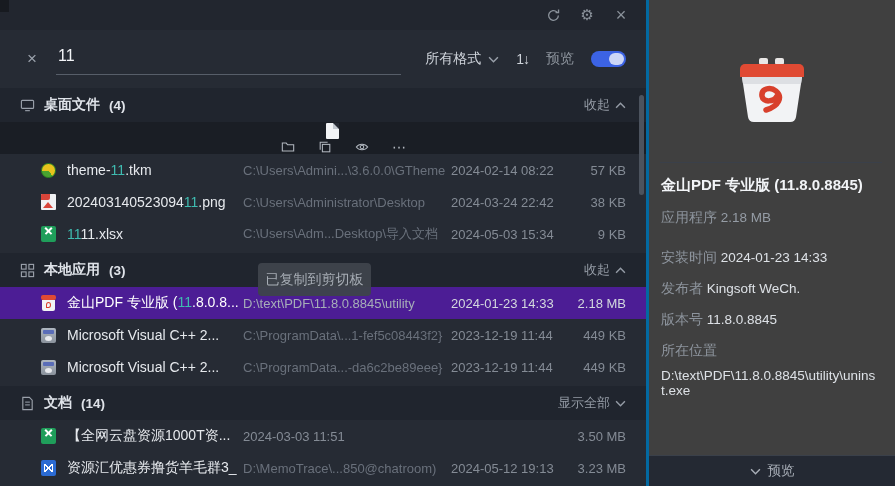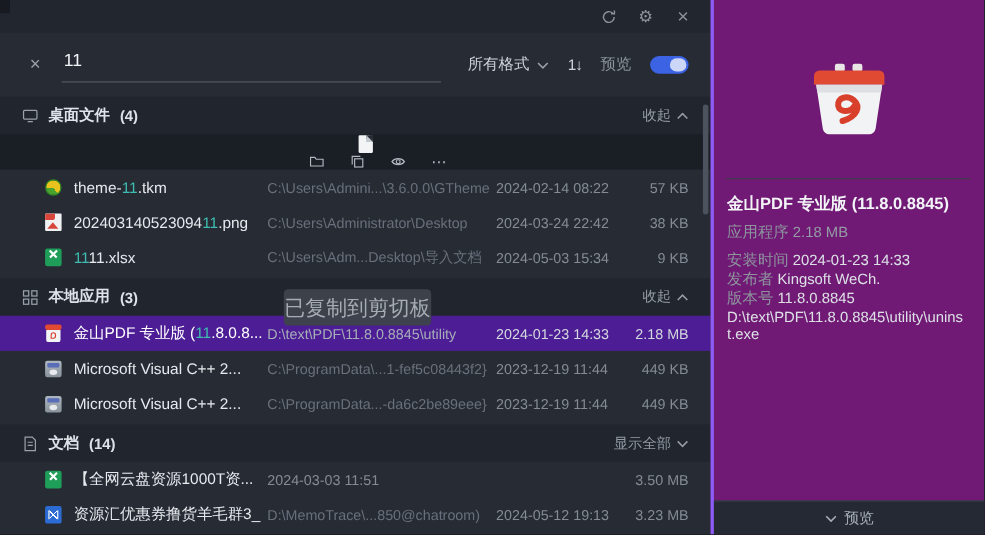--- a/index.html
+++ b/index.html
@@ -55,24 +55,24 @@
   .fpath { width:208px; font-size:13px; color:#69707b; white-space:nowrap; overflow:hidden; }
   .row.selected .fpath { color:#a6aeb8; }
   .fdate { width:115px; font-size:13px; color:#848b95; white-space:nowrap; }
   .fsize { flex:1; text-align:right; font-size:13px; color:#848b95; padding-right:8px; white-space:nowrap; }
   .row.selected .fdate, .row.selected .fsize { color:#d3d8de; }
   .actions { flex:1; display:flex; align-items:center; gap:21px; padding-left:13px; color:#b2b8c0; }
   .actions .act { width:16px; height:16px; display:flex; align-items:center; justify-content:center; cursor:pointer; font-size:14px; }
   .actions svg { width:14px; height:14px; }
   
   .toast {
-    position:absolute; left:258px; top:263px; width:134px; height:33px;
+    position:absolute; left:258px; top:263px; width:113px; height:33px;
     background:rgba(62,67,75,0.97); border-radius:4px; z-index:6;
     display:flex; align-items:center; justify-content:center;
-    color:#a6acb4; font-size:19px;
+    color:#a6acb4; font-size:14px;
   }
   
   .scroll-thumb { position:absolute; right:2px; top:95px; width:5px; height:100px;
     background:#4c535e; border-radius:3px; z-index:4; cursor:pointer; }
   
   .ic-page { width:13px; height:16px; background:#f2f4f6; border-radius:1px; position:relative; }
   .ic-page:before { content:""; position:absolute; right:0; top:0; border:3px solid #262b34;
     border-left-color:#c3c9cf; border-bottom-color:#c3c9cf; }
   .ic-theme { width:15px; height:15px; border-radius:50%;
     background:conic-gradient(#e8c31d 0 40%, #4aa32f 40% 75%, #e8c31d 75% 100%);
@@ -93,25 +93,25 @@
   .ic-pdfapp { width:15px; height:16px; position:relative; }
   .ic-pdfapp .lid { position:absolute; top:0; left:0; right:0; height:5px; background:#e04a33; border-radius:2px; }
   .ic-pdfapp .body { position:absolute; top:5px; left:1px; right:1px; bottom:0; background:#f2f3f5;
     border-radius:0 0 2px 2px; }
   .ic-pdfapp .dot { position:absolute; left:5px; top:7px; width:5px; height:6px;
     border:1.5px solid #d8402c; border-radius:50% 50% 50% 0; background:transparent; }
   .ic-msvc { width:15px; height:15px; background:linear-gradient(#aeb6c0, #8a929c); border-radius:2px; position:relative; }
   .ic-msvc:before { content:""; position:absolute; left:2px; top:2px; width:11px; height:4px; background:#5a6db8; border-radius:1px; }
   .ic-msvc:after { content:""; position:absolute; left:4px; bottom:2px; width:7px; height:5px; background:#e8eaee; border-radius:50%; }
   
-  .right { flex:1; background:#701a75; border-left:3px solid #8b5cf6; position:relative; }
+  .right { flex:1; background:#404040; border-left:3px solid #0369a1; position:relative; }
   .appicon-wrap { display:flex; justify-content:center; margin-top:52px; }
   .pv-divider { height:1px; background:#3a404a; margin:30px 13px 0 11px; }
   .pv-title { padding:13px 12px 0 12px; font-size:15px; font-weight:bold; color:#f2f4f7; }
-  .pv-line { padding:0 12px; font-size:13.5px; line-height:16px; }
+  .pv-line { padding:0 12px; font-size:13.5px; line-height:30px; }
   .pv-line.first { margin-top:7px; }
   .pv-line.gap { margin-top:9px; }
   .pv-label { color:#8d949d; }
   .pv-value { color:#dde1e6; }
   .pv-value.dim { color:#959ca5; }
   .pv-path { padding:0 14px 0 12px; font-size:13.5px; line-height:15px; color:#dde1e6; word-break:break-all; margin-top:2px; }
   .pv-footer {
     position:absolute; left:0; right:0; bottom:0; height:31px;
     border-top:1px solid #3a404a; background:#242933;
     display:flex; align-items:center; justify-content:center; gap:7px;
@@ -352,20 +352,23 @@
       <span class="pv-value">2024-01-23 14:33</span>
     </div>
     <div class="pv-line">
       <span class="pv-label">发布者</span>
       <span class="pv-value">Kingsoft WeCh.</span>
     </div>
     <div class="pv-line">
       <span class="pv-label">版本号</span>
       <span class="pv-value">11.8.0.8845</span>
     </div>
+    <div class="pv-line">
+      <span class="pv-label">所在位置</span>
+    </div>
     <div class="pv-path">D:\text\PDF\11.8.0.8845\utility\uninst.exe</div>
     <div class="pv-footer">
       <svg viewBox="0 0 10 6">
           <polyline points="1,1 5,5 9,1" fill="none" stroke="currentColor" stroke-width="1.3"></polyline>
         </svg>
       <span>预览</span>
     </div>
   </div>
 </div>
 

